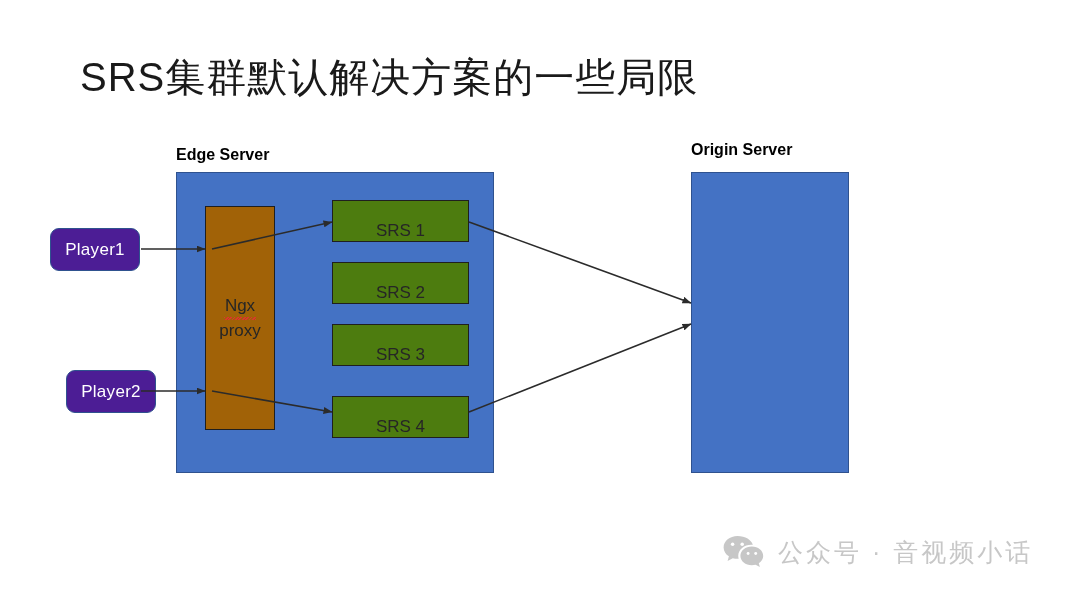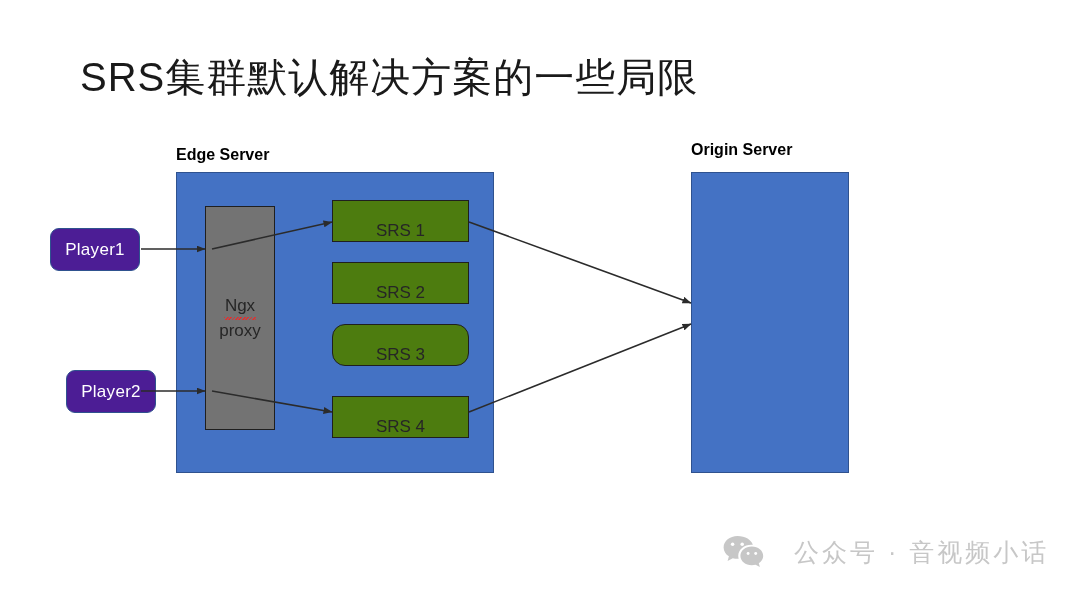--- a/index.html
+++ b/index.html
@@ -86,21 +86,21 @@
   #player1-node { left: 50px; top: 228px; width: 90px; height: 43px; }
   #player2-node { left: 66px; top: 370px; width: 90px; height: 43px; }
 
   
   #ngx-proxy-box {
     position: absolute;
     left: 205px;
     top: 206px;
     width: 70px;
     height: 224px;
-    background: #737373;
+    background: #a16207;
     border: 1.5px solid #1f1f1f;
     box-sizing: border-box;
     display: flex;
     flex-direction: column;
     align-items: center;
     justify-content: center;
     font-size: 17px;
     color: #262626;
     line-height: 25px;
   }
@@ -133,41 +133,41 @@
     border: 1.5px solid #1f1f1f;
     box-sizing: border-box;
     display: flex;
     align-items: flex-end;
     justify-content: center;
     font-size: 17px;
     color: #262626;
   }
   #srs-node-1 { top: 200px; }
   #srs-node-2 { top: 262px; }
-  #srs-node-3 { top: 324px; border-radius: 13px; }
+  #srs-node-3 { top: 324px; }
   #srs-node-4 { top: 396px; }
 
   
   #connector-layer {
     position: absolute;
     left: 0;
     top: 0;
     width: 1080px;
     height: 607px;
     pointer-events: none;
   }
 
   
   #footer-watermark {
     position: absolute;
     left: 722px;
     top: 534px;
     display: flex;
     align-items: center;
-    gap: 30px;
+    gap: 14px;
     color: #C7C7C7;
   }
   #wechat-icon { display: block; }
   #footer-text {
     font-size: 25px;
     letter-spacing: 3px;
     color: #C7C7C7;
     white-space: nowrap;
   }
 </style>

